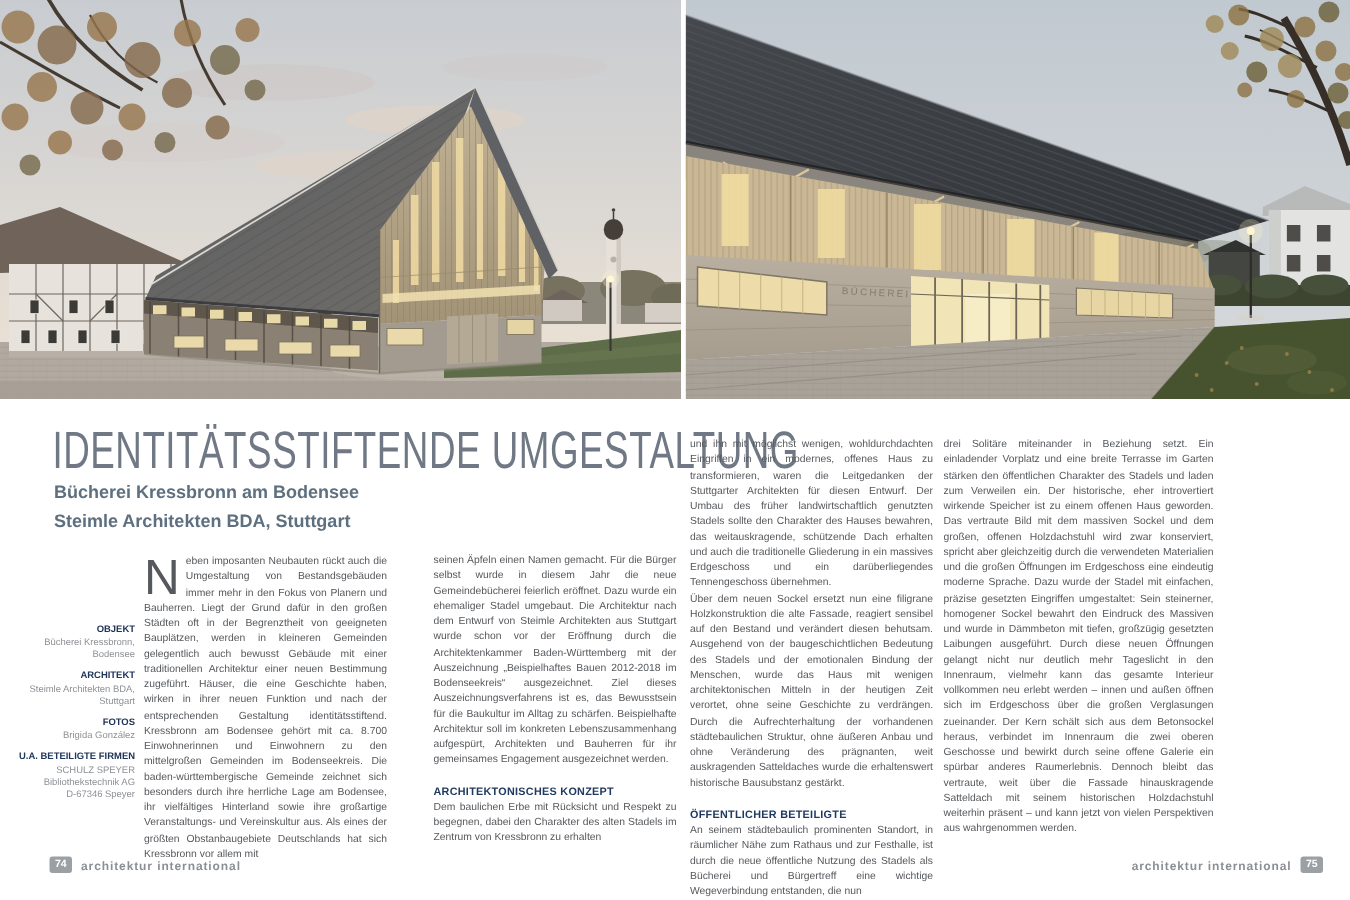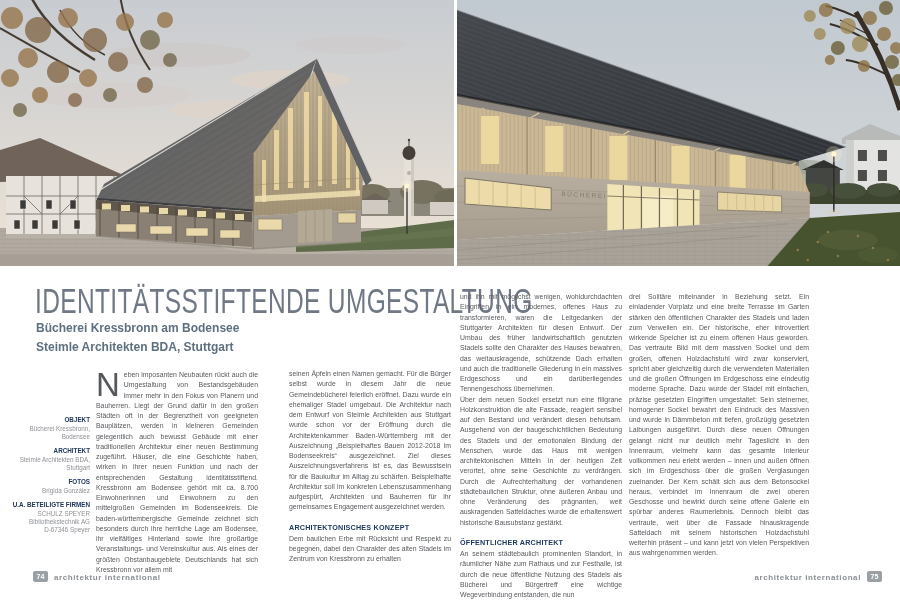--- a/index.html
+++ b/index.html
@@ -494,21 +494,21 @@
 
   <div class="col col-l2">
     <p>seinen Äpfeln einen Namen gemacht. Für die Bürger selbst wurde in diesem Jahr die neue Gemeindebücherei feierlich eröffnet. Dazu wurde ein ehemaliger Stadel umgebaut. Die Architektur nach dem Entwurf von Steimle Architekten aus Stuttgart wurde schon vor der Eröffnung durch die Architektenkammer Baden-Württemberg mit der Auszeichnung „Beispielhaftes Bauen 2012-2018 im Bodenseekreis“ ausgezeichnet. Ziel dieses Auszeichnungsverfahrens ist es, das Bewusstsein für die Baukultur im Alltag zu schärfen. Beispielhafte Architektur soll im konkreten Lebenszusammenhang aufgespürt, Architekten und Bauherren für ihr gemeinsames Engagement ausgezeichnet werden.</p>
     <p class="subhead">ARCHITEKTONISCHES KONZEPT</p>
     <p>Dem baulichen Erbe mit Rücksicht und Respekt zu begegnen, dabei den Charakter des alten Stadels im Zentrum von Kressbronn zu erhalten</p>
   </div>
 
   <div class="col col-r1">
     <p>und ihn mit möglichst wenigen, wohldurchdachten Eingriffen in ein modernes, offenes Haus zu transformieren, waren die Leitgedanken der Stuttgarter Architekten für diesen Entwurf. Der Umbau des früher landwirtschaftlich genutzten Stadels sollte den Charakter des Hauses bewahren, das weitauskragende, schützende Dach erhalten und auch die traditionelle Gliederung in ein massives Erdgeschoss und ein darüberliegendes Tennengeschoss übernehmen.
 Über dem neuen Sockel ersetzt nun eine filigrane Holzkonstruktion die alte Fassade, reagiert sensibel auf den Bestand und verändert diesen behutsam. Ausgehend von der baugeschichtlichen Bedeutung des Stadels und der emotionalen Bindung der Menschen, wurde das Haus mit wenigen architektonischen Mitteln in der heutigen Zeit verortet, ohne seine Geschichte zu verdrängen. Durch die Aufrechterhaltung der vorhandenen städtebaulichen Struktur, ohne äußeren Anbau und ohne Veränderung des prägnanten, weit auskragenden Satteldaches wurde die erhaltenswert historische Bausubstanz gestärkt.</p>
-    <p class="subhead">ÖFFENTLICHER ARCHITEKT</p>
+    <p class="subhead">ÖFFENTLICHER BETEILIGTE</p>
     <p>An seinem städtebaulich prominenten Standort, in räumlicher Nähe zum Rathaus und zur Festhalle, ist durch die neue öffentliche Nutzung des Stadels als Bücherei und Bürgertreff eine wichtige Wegeverbindung entstanden, die nun</p>
   </div>
 
   <div class="col col-r2">
     <p>drei Solitäre miteinander in Beziehung setzt. Ein einladender Vorplatz und eine breite Terrasse im Garten stärken den öffentlichen Charakter des Stadels und laden zum Verweilen ein. Der historische, eher introvertiert wirkende Speicher ist zu einem offenen Haus geworden. Das vertraute Bild mit dem massiven Sockel und dem großen, offenen Holzdachstuhl wird zwar konserviert, spricht aber gleichzeitig durch die verwendeten Materialien und die großen Öffnungen im Erdgeschoss eine eindeutig moderne Sprache. Dazu wurde der Stadel mit einfachen, präzise gesetzten Eingriffen umgestaltet: Sein steinerner, homogener Sockel bewahrt den Eindruck des Massiven und wurde in Dämmbeton mit tiefen, großzügig gesetzten Laibungen ausgeführt. Durch diese neuen Öffnungen gelangt nicht nur deutlich mehr Tageslicht in den Innenraum, vielmehr kann das gesamte Interieur vollkommen neu erlebt werden – innen und außen öffnen sich im Erdgeschoss über die großen Verglasungen zueinander. Der Kern schält sich aus dem Betonsockel heraus, verbindet im Innenraum die zwei oberen Geschosse und bewirkt durch seine offene Galerie ein spürbar anderes Raumerlebnis. Dennoch bleibt das vertraute, weit über die Fassade hinauskragende Satteldach mit seinem historischen Holzdachstuhl weiterhin präsent – und kann jetzt von vielen Perspektiven aus wahrgenommen werden.</p>
   </div>
 
   <div class="footer footer-left">
     <span class="pagenum">74</span>
     <span>architektur international</span>

